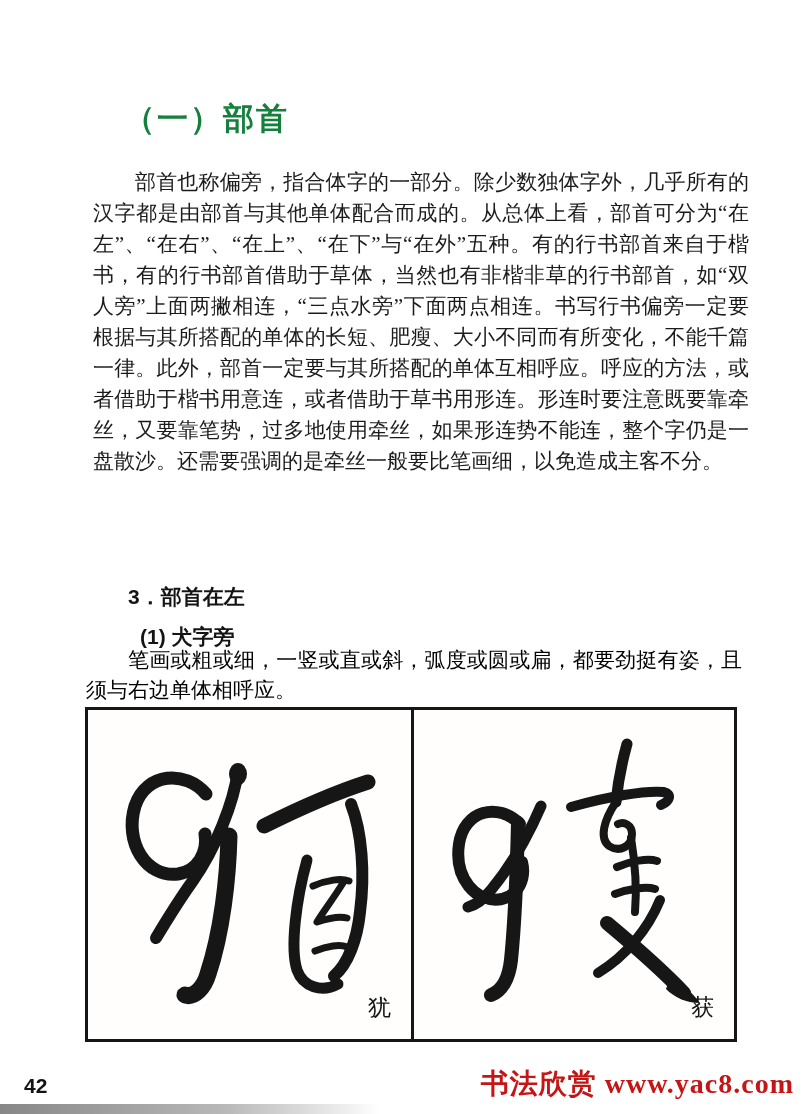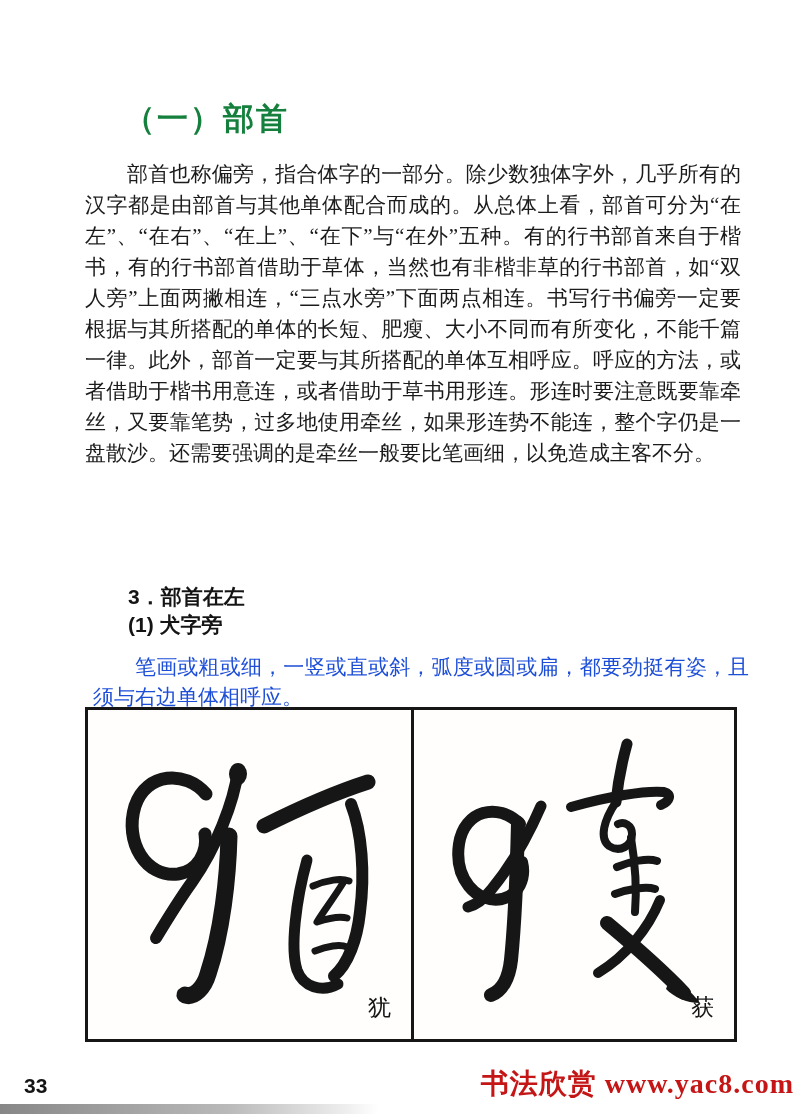--- a/index.html
+++ b/index.html
@@ -17,37 +17,37 @@
     position:absolute;left:124px;top:98px;
     font-family:"Liberation Sans","DejaVu Sans",sans-serif;
     font-weight:bold;font-size:31px;letter-spacing:2px;color:#15803d;
     margin:0;
   }
 
   .intro{
     position:absolute;left:85px;top:159px;width:656px;
     font-size:21px;line-height:31px;
     text-align:justify;text-indent:2em;
-    color:#1b1b1b;margin:0;
+    color:#1b1b1b;margin:8px;
   }
 
   .sub-num{
     position:absolute;left:128px;top:583px;
     font-family:"Liberation Sans","DejaVu Sans",sans-serif;
     font-weight:bold;font-size:21px;color:#141414;margin:0;
   }
   .sub-radical{
     position:absolute;left:128px;top:611px;
     font-family:"Liberation Sans","DejaVu Sans",sans-serif;
-    font-weight:bold;font-size:21px;color:#141414;margin:0;
+    font-weight:bold;font-size:21px;color:#141414;margin:12px;
   }
   .radical-note{
     position:absolute;left:85px;top:644px;width:656px;
     font-size:21px;line-height:30px;
-    text-align:justify;text-indent:2em;color:#1d4ed8;margin:8px;
+    text-align:justify;text-indent:2em;color:#000000;margin:1px;
   }
 
   .figure-grid{
     position:absolute;left:85px;top:707px;width:652px;height:335px;
     border:3px solid #161616;
     display:grid;grid-template-columns:1fr 1fr;
     background:#fffefd;
     box-sizing:border-box;
   }
   .fig-cell{position:relative;}
@@ -122,19 +122,19 @@
         <path class="stroke" stroke-width="8" d="M 217 128 C 221 152 223 178 221 202 M 203 157 C 217 151 234 148 243 151 M 201 184 C 215 179 232 176 241 179"></path>
         <path class="stroke" stroke-width="10" d="M 246 190 C 234 219 212 246 184 263"></path>
         <path class="stroke" stroke-width="14" d="M 193 213 C 217 233 247 259 270 283"></path>
         <path class="ink" d="M 256 268 C 266 272 278 282 286 293 C 272 293 260 287 252 279 Z"></path>
       </svg>
       <span class="cell-label">获</span>
     </div>
 
   </div>
 
-  <span class="page-number">33</span>
+  <span class="page-number">42</span>
 
   <a class="watermark">书法欣赏 www.yac8.com</a>
 
   <div class="scan-bar"></div>
 
 </div>
 
 </body></html>

